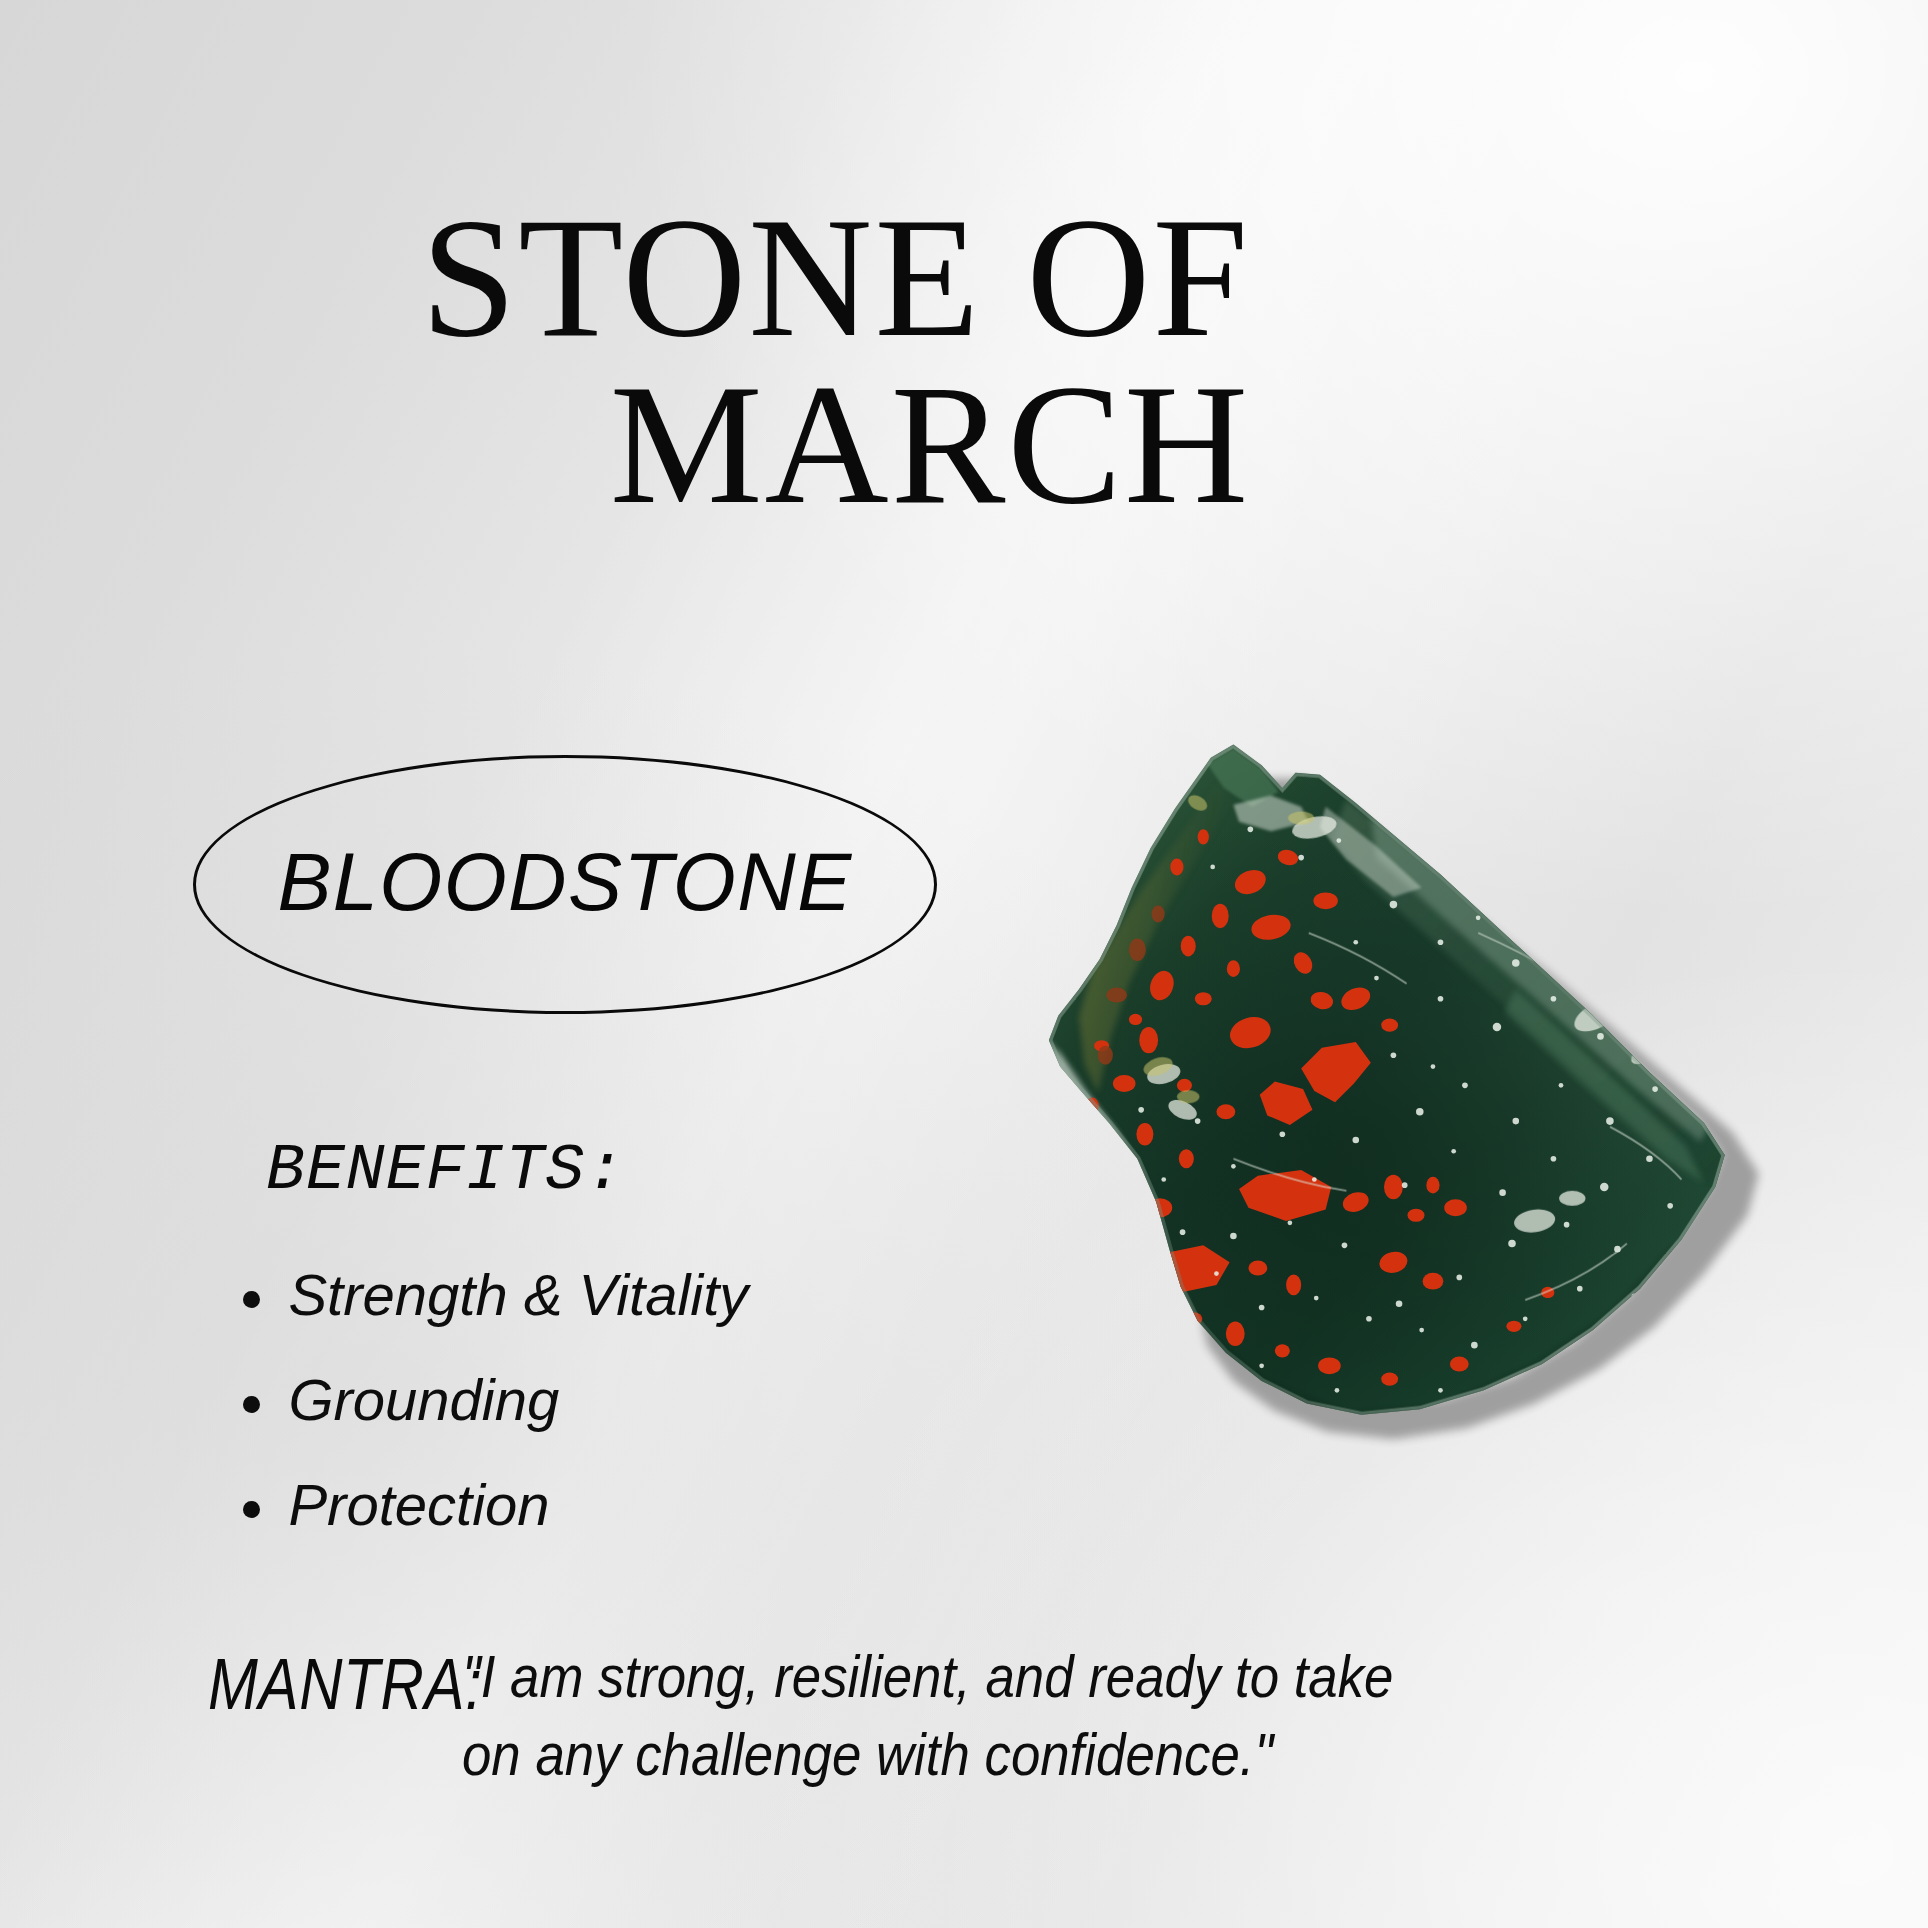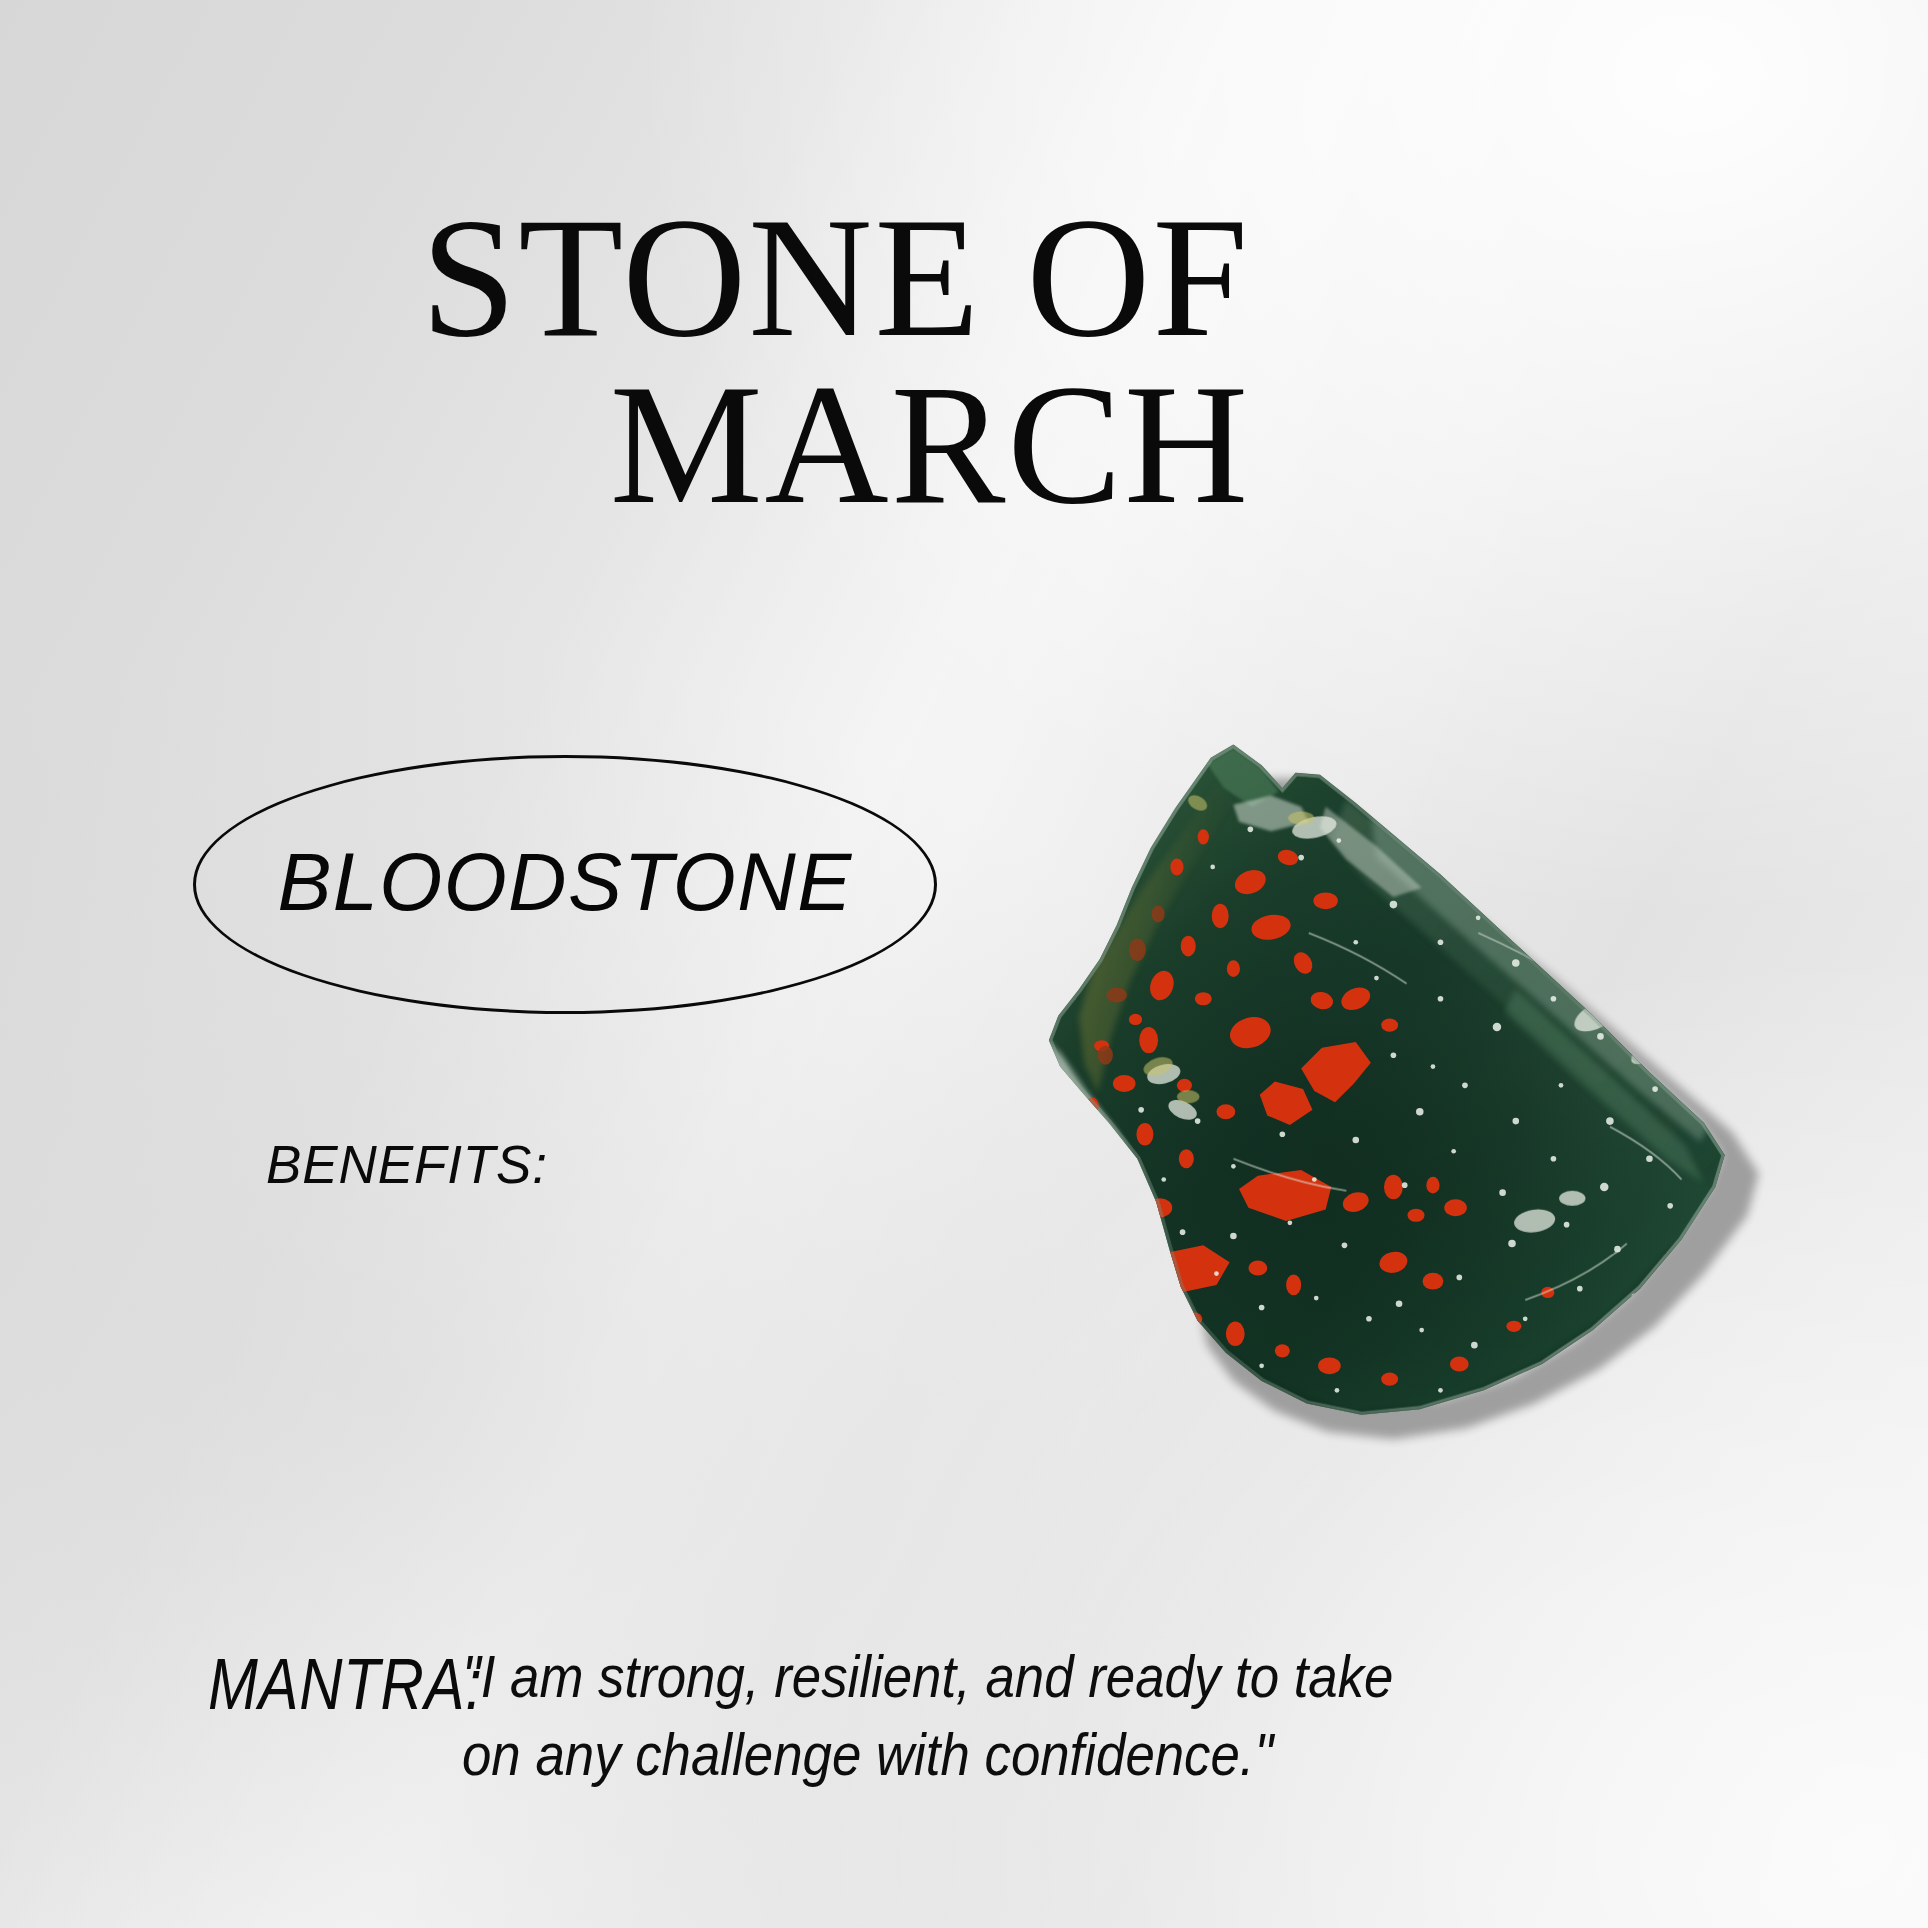--- a/index.html
+++ b/index.html
@@ -65,23 +65,23 @@
     font-style:italic;font-weight:400;
     font-size:81px;
     letter-spacing:1.4px;
     color:#070707;
     padding-bottom:3.8px;
   }
 
   
   #benefits{ left:266px; top:1134px; width:716px; }
   #benefits .bhead{
-    font-family:Liberation Sans, sans-serif;
+    font-family:Liberation Mono, monospace;
     font-style:italic;font-weight:400;
-    font-size:53px;
+    font-size:65px;
     letter-spacing:0.9px;
     color:#0a0a0a;
     margin:0 0 58px 0;
   }
   #benefits ul{
     list-style:none;margin:0;padding:0;
   }
   #benefits li{
     display:flex;align-items:flex-start;
     font-family:"Liberation Sans","DejaVu Sans",sans-serif;
@@ -143,20 +143,34 @@
     <span class="tline">MARCH</span>
   </div>
 
   <div id="badge" class="layer">
     <div class="ellipse"></div>
     <div class="btext">BLOODSTONE</div>
   </div>
 
   <div id="benefits" class="layer">
     <div class="bhead">BENEFITS:</div>
+    <ul>
+      <li>
+        <span class="dot"></span>
+        <span class="btxt">Strength &amp; Vitality</span>
+      </li>
+      <li>
+        <span class="dot"></span>
+        <span class="btxt">Grounding</span>
+      </li>
+      <li>
+        <span class="dot"></span>
+        <span class="btxt">Protection</span>
+      </li>
+    </ul>
   </div>
 
   <div id="mantra" class="layer">
     <div class="mlabel">MANTRA:</div>
     <div class="mtext">"I am strong, resilient, and ready to take on any challenge with confidence."</div>
   </div>
 
   <div id="stone" class="layer">
     <svg viewBox="0 0 920 830" xmlns="http://www.w3.org/2000/svg">
       <defs>

